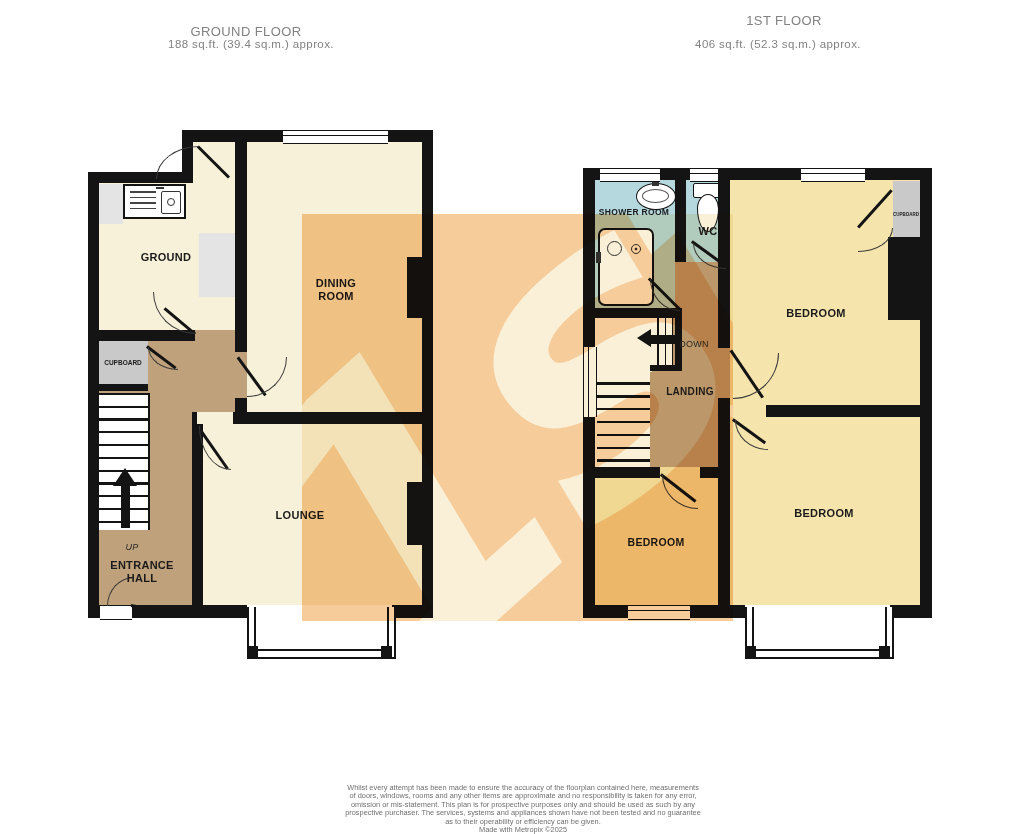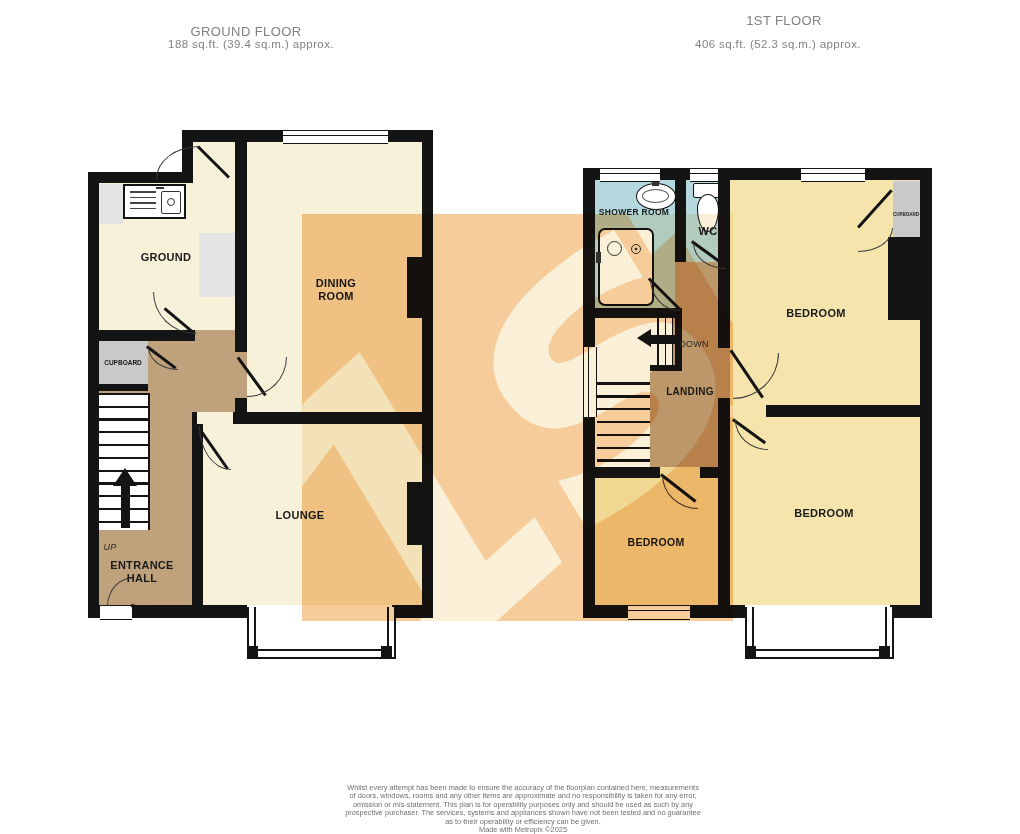--- a/index.html
+++ b/index.html
@@ -124,21 +124,21 @@
   <div class="lbl lbl2" style="left:336px;top:290px;">
     <div>DINING</div>
     <div>ROOM</div>
   </div>
   <div class="lbl" style="left:300px;top:515px;">LOUNGE</div>
   <div class="lbl lbl2" style="left:142px;top:572px;">
     <div>ENTRANCE</div>
     <div>HALL</div>
   </div>
   <div class="lbl small-lbl" style="left:123px;top:362px;">CUPBOARD</div>
-  <div class="lbl plain" style="left:110px;top:547px;font-style:italic;">UP</div>
+  <div class="lbl plain" style="left:132px;top:547px;font-style:italic;">UP</div>
 
   <div class="room blue" style="left:595px;top:180px;width:80px;height:128px;"></div>
   <div class="room blue" style="left:686px;top:180px;width:32px;height:82px;"></div>
   <div class="room brown" style="left:675px;top:262px;width:43px;height:205px;"></div>
   <div class="room brown" style="left:650px;top:318px;width:25px;height:149px;"></div>
   <div class="room whitefloor" style="left:595px;top:318px;width:57px;height:54px;"></div>
   <div class="room yellow" style="left:730px;top:180px;width:190px;height:225px;"></div>
   <div class="room brown" style="left:718px;top:348px;width:12px;height:50px;"></div>
   <div class="room yellow" style="left:730px;top:417px;width:190px;height:188px;"></div>
   <div class="room yellow" style="left:733px;top:405px;width:35px;height:12px;"></div>
@@ -215,18 +215,18 @@
   <div class="lbl" style="left:656px;top:542px;font-size:10.5px;">BEDROOM</div>
   <div class="lbl" style="left:824px;top:513px;">BEDROOM</div>
   <div class="lbl tiny-lbl" style="left:906px;top:214px;">CUPBOARD</div>
 
   <div class="watermark">
     <span>1st</span>
   </div>
 
   <div class="foot" style="left:523px;top:784px;font-size:7.4px;line-height:8.4px;text-align:center;">Whilst every attempt has been made to ensure the accuracy of the floorplan contained here, measurements</div>
   <div class="foot" style="left:523px;top:792.4px;font-size:7.4px;line-height:8.4px;">of doors, windows, rooms and any other items are approximate and no responsibility is taken for any error,</div>
-  <div class="foot" style="left:523px;top:800.8px;font-size:7.4px;line-height:8.4px;">omission or mis-statement. This plan is for operability purposes only and should be used as such by any</div>
+  <div class="foot" style="left:523px;top:800.8px;font-size:7.4px;line-height:8.4px;">omission or mis-statement. This plan is for prospective purposes only and should be used as such by any</div>
   <div class="foot" style="left:523px;top:809.2px;font-size:7.4px;line-height:8.4px;">prospective purchaser. The services, systems and appliances shown have not been tested and no guarantee</div>
   <div class="foot" style="left:523px;top:817.6px;font-size:7.4px;line-height:8.4px;">as to their operability or efficiency can be given.</div>
   <div class="foot" style="left:523px;top:826px;font-size:7.4px;line-height:8.4px;">Made with Metropix ©2025</div>
 
 </div>
 
 </body></html>

